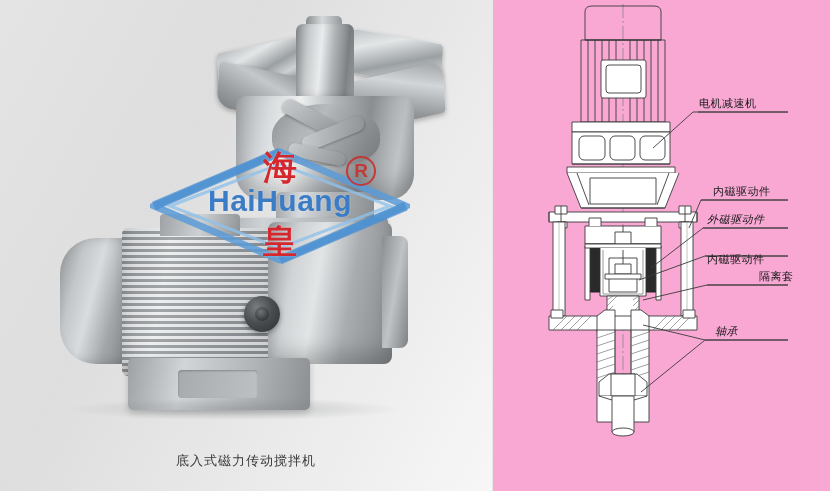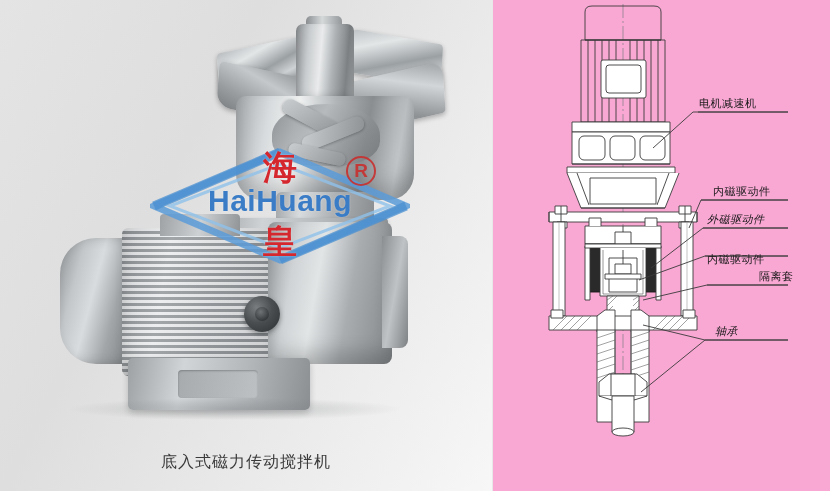--- a/index.html
+++ b/index.html
@@ -231,21 +231,21 @@
     color: #1a1a1a;
     white-space: nowrap;
     letter-spacing: .5px;
   }
 
   
   .caption {
     position: absolute;
     text-align: center;
     font-family: Liberation Mono, monospace;
-    font-size: 16px;
+    font-size: 13px;
     color: #3a3a3a;
     letter-spacing: 1px;
     white-space: nowrap;
   }
   .caption-left  { left: 0;   top: 452px; width: 492px; }
 </style>
 </head>
 <body>
 
 <div id="page">

